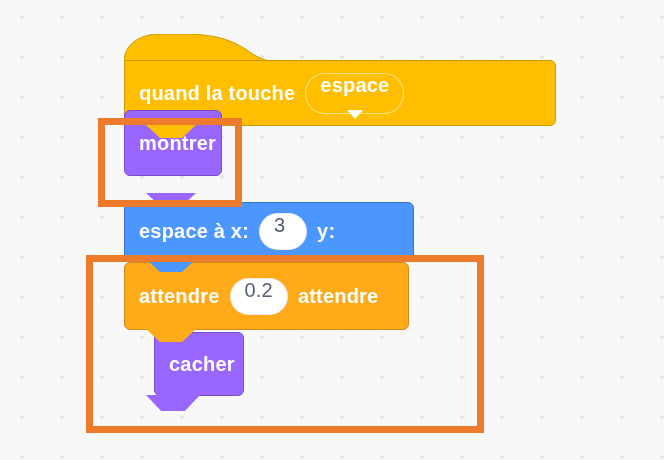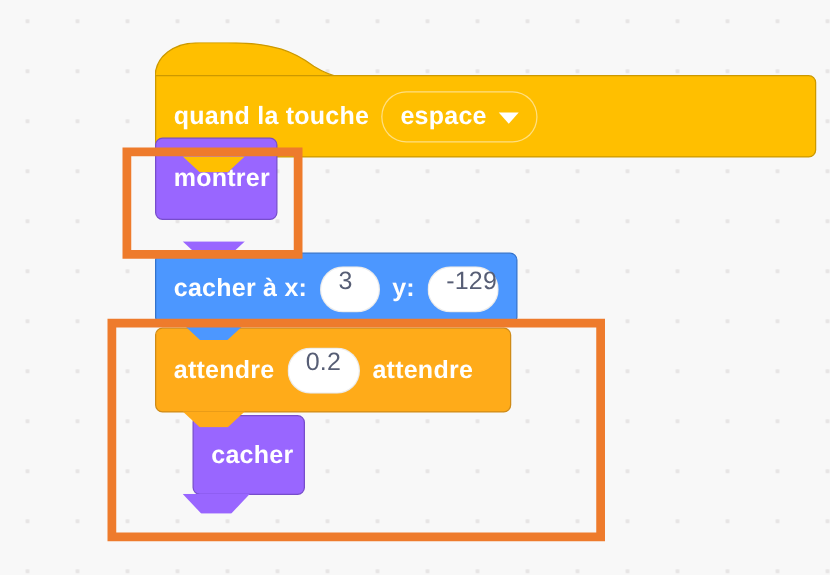--- a/index.html
+++ b/index.html
@@ -14,34 +14,34 @@
     position:absolute;box-sizing:border-box;display:flex;align-items:center;
     color:#FFFFFF;font-size:20px;font-weight:600;letter-spacing:.2px;
     border-radius:6px;padding:0 14px;gap:10px;z-index:1;white-space:nowrap;
   }
   .block span{display:inline-block;}
   .events{background:#FFBF00;border:1px solid #CC9900;}
   .looks{background:#9966FF;border:1px solid #774DCB;}
   .motion{background:#4C97FF;border:1px solid #3373CC;}
   .control{background:#FFAB19;border:1px solid #CF8B17;}
   .hat-dome{position:absolute;left:124px;top:34px;width:150px;height:28px;z-index:1;}
-  .hat-body{left:124px;top:60px;width:529px;height:66px;border-top-left-radius:0;}
+  .hat-body{left:124px;top:60px;width:432px;height:66px;border-top-left-radius:0;}
   .tab{
     position:absolute;width:50px;height:13px;z-index:2;
     clip-path:polygon(0 0,100% 0,72% 100%,28% 100%);
   }
   .tab.yellow{background:#FFBF00;left:146px;top:125px;}
   .tab.purple1{background:#9966FF;left:146px;top:193px;}
   .tab.blue{background:#4C97FF;left:146px;top:259px;}
   .tab.orange{background:#FFAB19;left:146px;top:329px;}
   .tab.purple2{background:#9966FF;left:146px;top:395px;width:54px;height:16px;}
   .dropdown{
     display:flex;align-items:center;gap:10px;box-sizing:border-box;
     height:41px;padding:0 14px;border-radius:20px;
-    background:#FFBF00;border:1px solid rgba(255,255,255,0.5);cursor:pointer;
+    background:#FFBF00;border:1px solid rgba(255,255,255,0.5);cursor:pointer;flex-direction:column;
   }
   .dd-arrow{
     width:0;height:0;border-left:8px solid transparent;border-right:8px solid transparent;
     border-top:9px solid #FFFFFF;margin-top:3px;
   }
   .input-oval{
     display:flex;align-items:center;justify-content:center;box-sizing:border-box;
     height:37px;min-width:48px;padding:0 14px;border-radius:19px;
     background:#FFFFFF;border:1px solid rgba(0,0,0,0.08);
     color:#575E75;font-weight:400;cursor:text;
@@ -67,24 +67,23 @@
       <span>espace</span>
       <span class="dd-arrow"></span>
     </div>
   </div>
 
   <div class="block looks" style="left:124px;top:110px;width:98px;height:66px;">
     <span>montrer</span>
   </div>
 
   <div class="block motion" style="left:124px;top:202px;width:290px;height:58px;">
-    <span>cacher à x:</span>
+    <span>espace à x:</span>
     <span class="input-oval">3</span>
     <span>y:</span>
-    <span class="input-oval">-129</span>
   </div>
 
   <div class="block control" style="left:124px;top:262px;width:285px;height:68px;text-align:center;">
     <span>attendre</span>
     <span class="input-oval">0.2</span>
     <span>attendre</span>
   </div>
 
   <div class="block looks" style="left:124px;top:332px;width:90px;height:64px;margin-left:30px;">
     <span>cacher</span>

